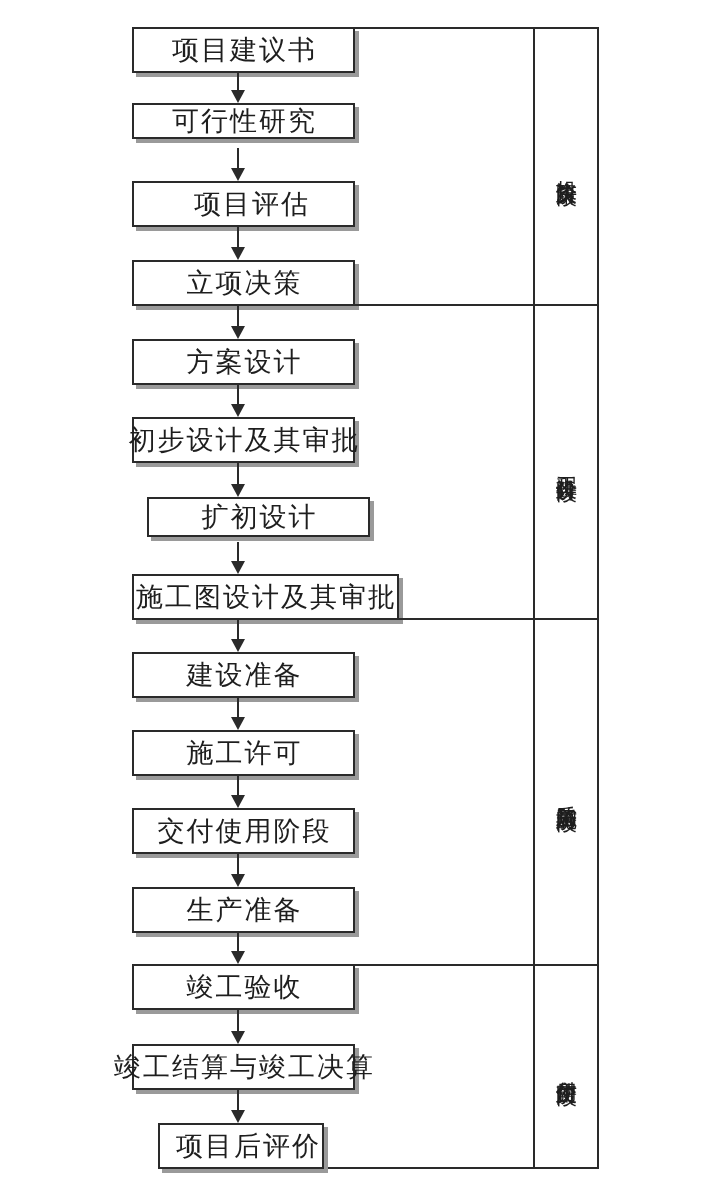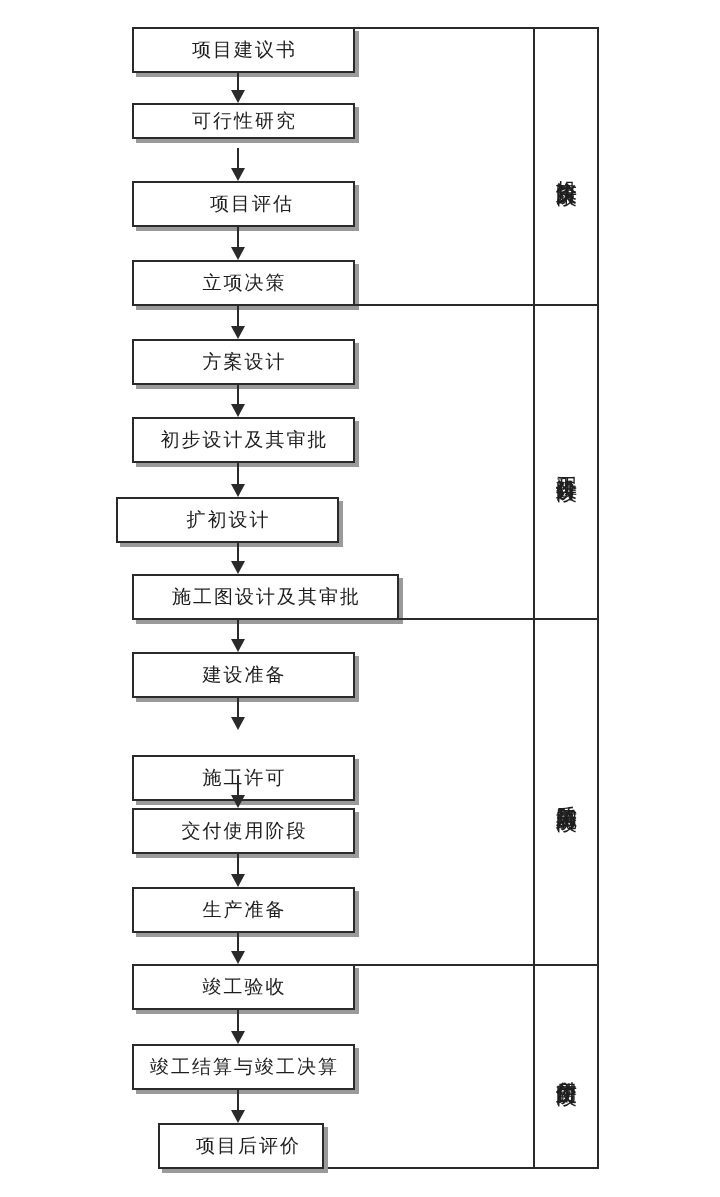--- a/index.html
+++ b/index.html
@@ -19,21 +19,21 @@
   }
   .step-box{
     position:absolute;
     box-sizing:border-box;
     background:var(--bg);
     border:2px solid var(--line);
     box-shadow:4px 4px 0 0 var(--shadow);
     display:flex;align-items:center;justify-content:center;
   }
   .step-label{
-    font-size:19px;
+    font-size:27px;
     letter-spacing:2px;
     text-indent:2px;
     white-space:nowrap;
     color:var(--text);
   }
   .arrow{position:absolute;}
   .arrow-stem{
     position:absolute;left:6px;top:-1px;width:2px;
     height:calc(100% - 11px);
     background:var(--line);
@@ -85,30 +85,30 @@
   </div>
     <div class="step-box" style="left: 132px; width: 223px; top: 260px; height: 46px;">
     <span class="step-label">立项决策</span>
   </div>
     <div class="step-box" style="left: 132px; width: 223px; top: 339px; height: 46px;">
     <span class="step-label">方案设计</span>
   </div>
     <div class="step-box" style="left: 132px; width: 223px; top: 417px; height: 46px;">
     <span class="step-label">初步设计及其审批</span>
   </div>
-    <div class="step-box" style="left: 116px; width: 223px; top: 497px; height: 46px;">
+    <div class="step-box" style="left: 147px; width: 223px; top: 497px; height: 40px;">
     <span class="step-label">扩初设计</span>
   </div>
     <div class="step-box" style="left: 132px; width: 267px; top: 574px; height: 46px;">
     <span class="step-label">施工图设计及其审批</span>
   </div>
     <div class="step-box" style="left: 132px; width: 223px; top: 652px; height: 46px;">
     <span class="step-label">建设准备</span>
   </div>
-    <div class="step-box" style="left: 132px; width: 223px; top: 730px; height: 46px; margin-top: 25px;">
+    <div class="step-box" style="left: 132px; width: 223px; top: 730px; height: 46px;">
     <span class="step-label">施工许可</span>
   </div>
     <div class="step-box" style="left: 132px; width: 223px; top: 808px; height: 46px;">
     <span class="step-label">交付使用阶段</span>
   </div>
     <div class="step-box" style="left: 132px; width: 223px; top: 887px; height: 46px;">
     <span class="step-label">生产准备</span>
   </div>
     <div class="step-box" style="left: 132px; width: 223px; top: 964px; height: 46px;">
     <span class="step-label">竣工验收</span>

